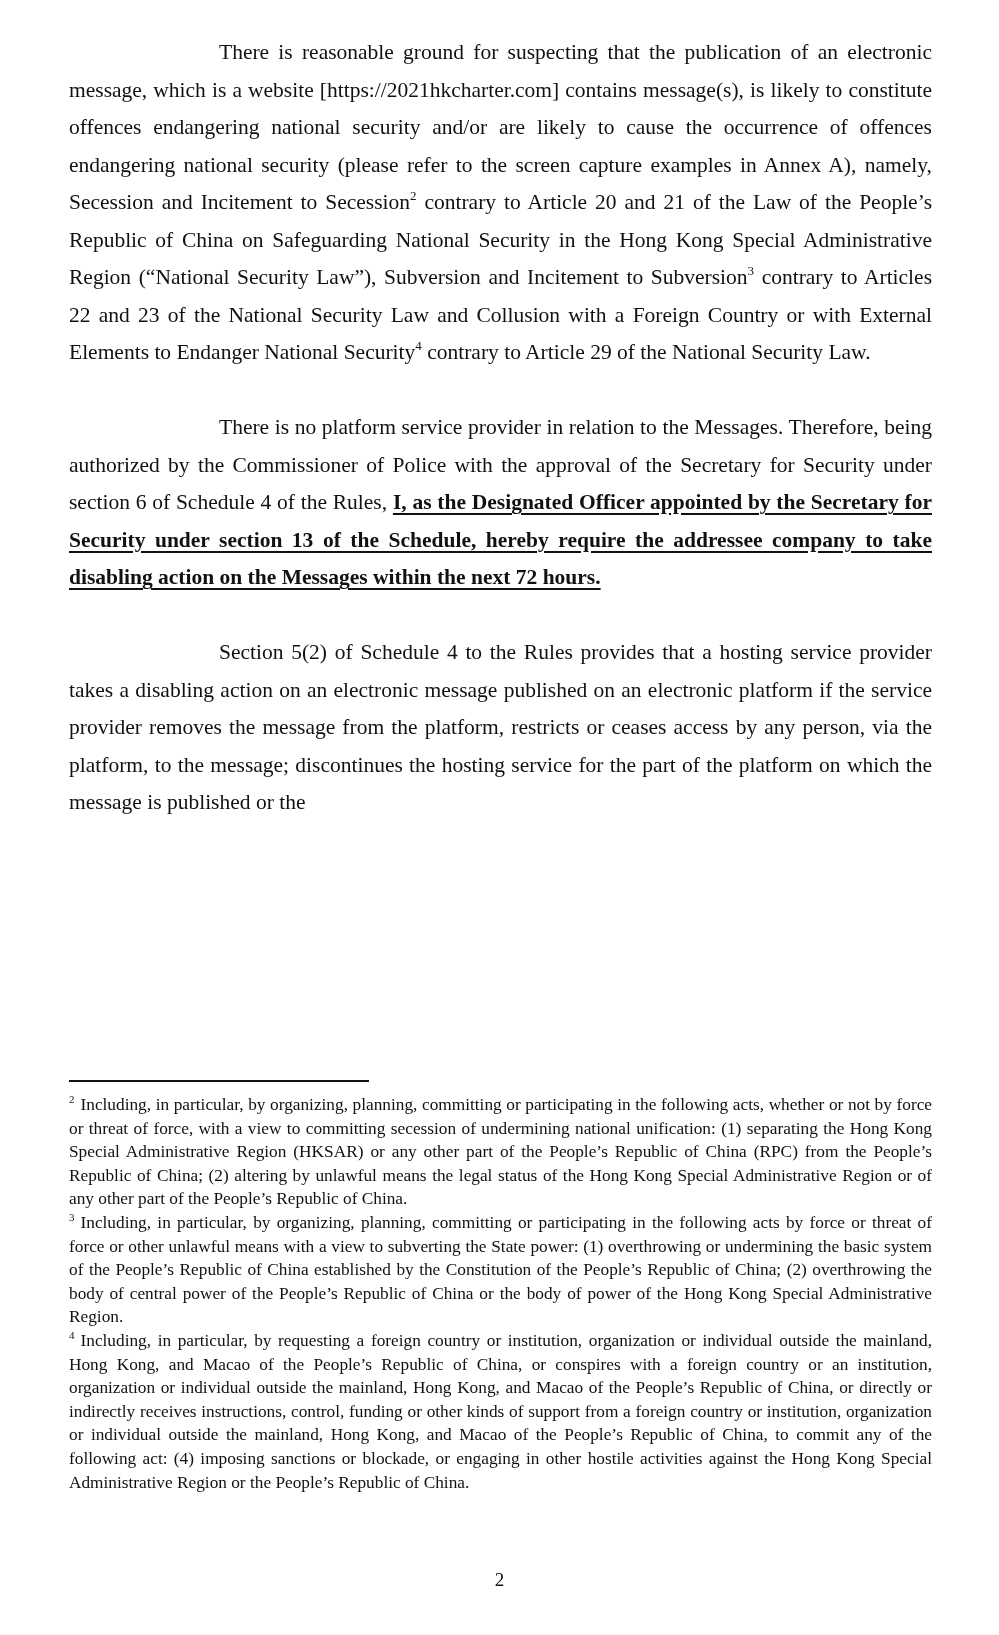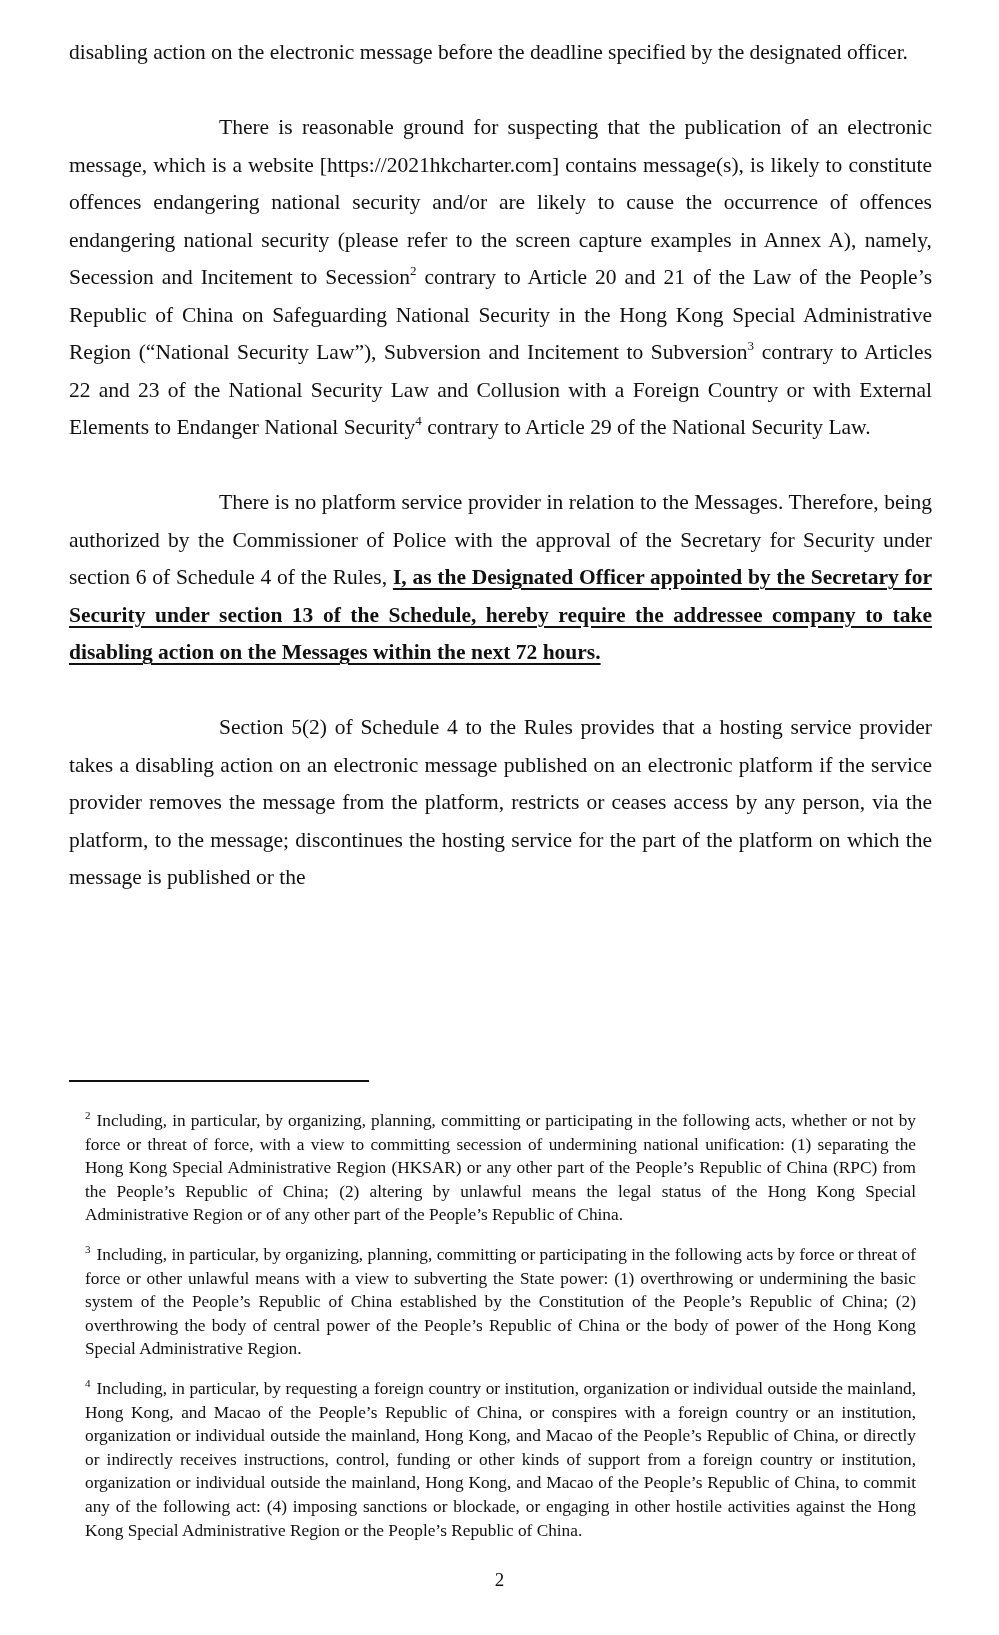--- a/index.html
+++ b/index.html
@@ -11,33 +11,32 @@
   .para {
     font-size: 21.5px; line-height: 37.5px; text-align: justify;
     margin: 0 0 37.5px 0;
   }
   .para .indent { display: inline-block; width: 150px; }
   .para sup { font-size: 13px; line-height: 0; vertical-align: 9px; }
   .bold-u { font-weight: bold; text-decoration: underline; text-decoration-thickness: 2px; text-underline-offset: 4px; }
   .rule { position: absolute; left: 69px; top: 1080px; width: 300px; height: 2px; background: #111; }
   .footnotes { position: absolute; left: 69px; top: 1093px; width: 863px; }
   .fn {
-    font-size: 17.3px; line-height: 23.6px; text-align: justify; margin: 16px;
+    font-size: 17.3px; line-height: 23.6px; text-align: justify; margin: 0;
   }
   .fn sup { font-size: 11px; line-height: 0; vertical-align: 7px; margin-right: 6px; }
   .page-number {
     position: absolute; left: 0; width: 999px; top: 1569px; text-align: center;
     font-size: 19px;
   }
 </style>
 </head>
 <body>
 
 <div class="page">
-  <p class="para">disabling action on the electronic message before the deadline specified by the designated officer.</p>
 
   <p class="para"><span class="indent"></span><span>There is reasonable ground for suspecting that the publication of an electronic message, which is a website [https://2021hkcharter.com] contains message(s), is likely to constitute offences endangering national security and/or are likely to cause the occurrence of offences endangering national security (please refer to the screen capture examples in Annex A), namely, Secession and Incitement to Secession</span><sup>2</sup><span> contrary to Article 20 and 21 of the Law of the People’s Republic of China on Safeguarding National Security in the Hong Kong Special Administrative Region (“National Security Law”), Subversion and Incitement to Subversion</span><sup>3</sup><span> contrary to Articles 22 and 23 of the National Security Law and Collusion with a Foreign Country or with External Elements to Endanger National Security</span><sup>4</sup><span> contrary to Article 29 of the National Security Law.</span></p>
 
   <p class="para"><span class="indent"></span><span>There is no platform service provider in relation to the Messages. Therefore, being authorized by the Commissioner of Police with the approval of the Secretary for Security under section 6 of Schedule 4 of the Rules, </span><span class="bold-u">I, as the Designated Officer appointed by the Secretary for Security under section 13 of the Schedule, hereby require the addressee company to take disabling action on the Messages within the next 72 hours.</span></p>
 
   <p class="para"><span class="indent"></span><span>Section 5(2) of Schedule 4 to the Rules provides that a hosting service provider takes a disabling action on an electronic message published on an electronic platform if the service provider removes the message from the platform, restricts or ceases access by any person, via the platform, to the message; discontinues the hosting service for the part of the platform on which the message is published or the</span></p>
 </div>
 
 <div class="rule"></div>
 

